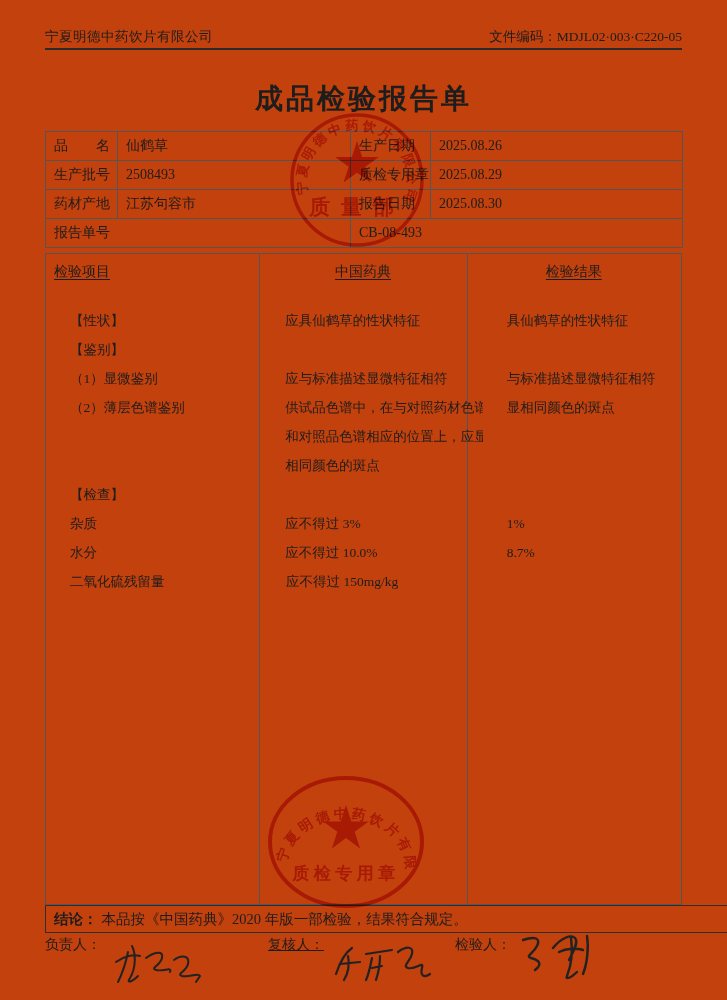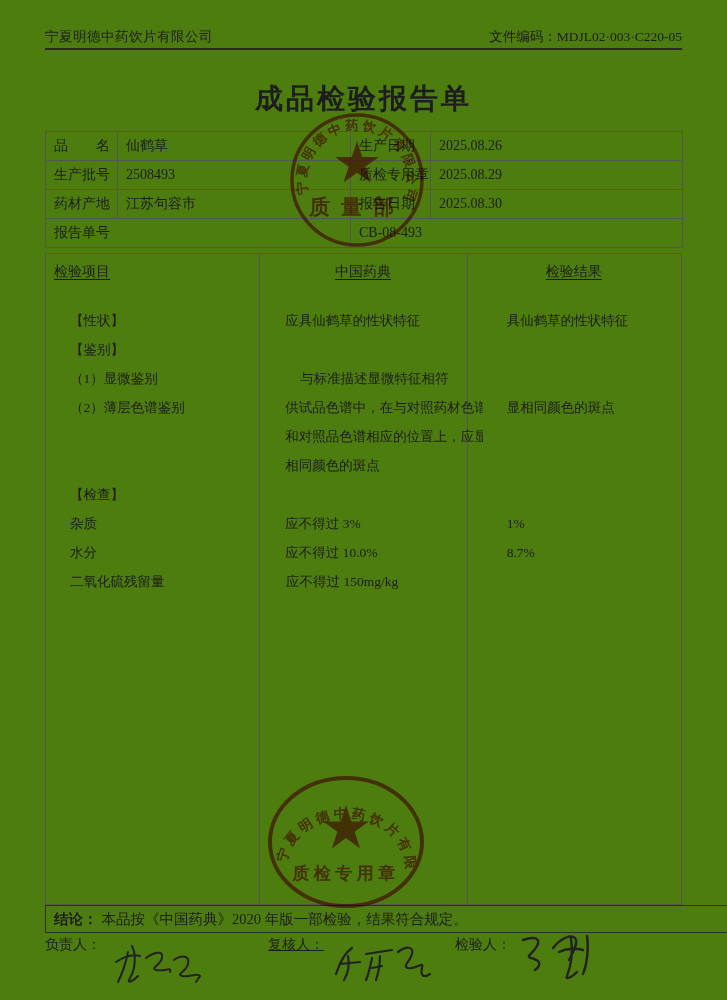--- a/index.html
+++ b/index.html
@@ -1,17 +1,17 @@
 <!DOCTYPE html>
 <html><head>
 <meta charset="utf-8">
 <style>
   * { margin:0; padding:0; box-sizing:border-box; }
   body { background:#e8e8e8; font-family:"Liberation Serif","DejaVu Serif",serif; }
-  .page { position:relative; width:727px; height:1000px; background:#4d7c0f; margin:0 auto; overflow:hidden; color:#1d1d1d; }
+  .page { position:relative; width:727px; height:1000px; background:#c2410c; margin:0 auto; overflow:hidden; color:#1d1d1d; }
 
   
   .hdr-company { position:absolute; left:45px; top:28px; font-size:13.5px; letter-spacing:.5px; }
   .hdr-code   { position:absolute; right:45px; top:28px; font-size:13.5px; }
   .hdr-rule   { position:absolute; left:45px; top:48px; width:637px; height:2px; background:#2a2a2a; }
 
   
   .title { position:absolute; left:0; top:80px; width:727px; text-align:center;
            font-size:28px; font-weight:bold; letter-spacing:3px; }
 
@@ -102,20 +102,21 @@
           <div class="dc dc2">应具仙鹤草的性状特征</div>
           <div class="dc dc3">具仙鹤草的性状特征</div>
         </div>
       <div class="drow">
           <div class="dc dc1">【鉴别】</div>
           <div class="dc dc2"></div>
           <div class="dc dc3"></div>
         </div>
       <div class="drow">
           <div class="dc dc1">（1）显微鉴别</div>
+          <div class="dc dc2">应与标准描述显微特征相符</div>
           <div class="dc dc3">与标准描述显微特征相符</div>
         </div>
       <div class="drow">
           <div class="dc dc1">（2）薄层色谱鉴别</div>
           <div class="dc dc2">供试品色谱中，在与对照药材色谱</div>
           <div class="dc dc3">显相同颜色的斑点</div>
         </div>
       <div class="drow">
           <div class="dc dc1"></div>
           <div class="dc dc2">和对照品色谱相应的位置上，应显</div>

